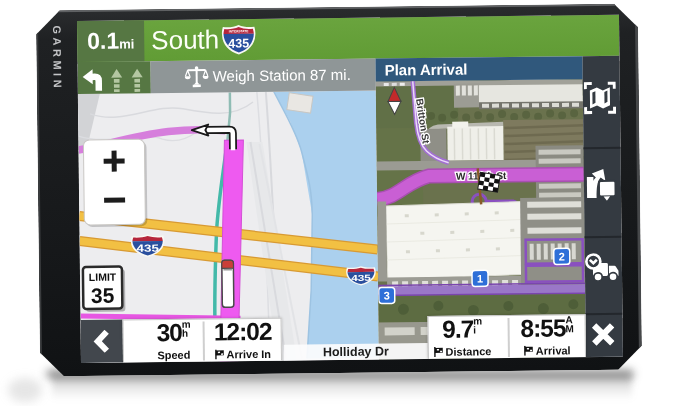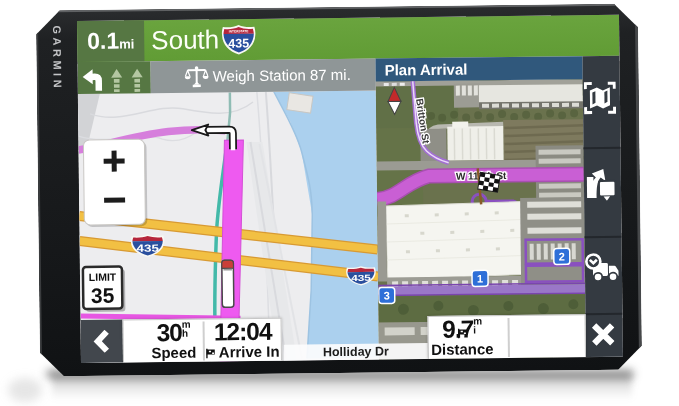--- a/index.html
+++ b/index.html
@@ -50,21 +50,21 @@
   
   #backbtn { position:absolute; left:0; top:299px; width:43px; height:43px; background:#42474d; }
   .wcell { position:absolute; top:299px; height:43px; background:#fff;
     border:1px solid #c6c6c6; border-bottom:none; box-shadow:0 0 3px rgba(0,0,0,0.25); }
   #cells1 { left:42px; width:159px; }
   #cells2 { left:347px; width:158px; }
   .vsep { position:absolute; top:2px; width:1.5px; height:39px; background:#cfcfcf; }
   .num { position:absolute; top:-1px; width:100%; text-align:center; font-weight:bold;
     font-size:24.5px; color:#111; letter-spacing:-1px; }
   .lab { position:absolute; bottom:2px; width:100%; text-align:center; font-weight:bold;
-    font-size:15px; color:#111; }
+    font-size:11px; color:#111; }
   .cell { position:absolute; top:0; height:43px; }
   .supstack { display:inline-block; vertical-align:top; margin-top:1px; text-align:left;
     font-size:10px; letter-spacing:0; line-height:9px; font-weight:bold; }
   #holliday { position:absolute; left:203px; top:326px; width:144px; height:16px;
     background:rgba(252,252,253,0.92); color:#1d1d1d; font-weight:bold; font-size:12.5px;
     text-align:center; line-height:16px; white-space:nowrap; }
 </style>
 </head>
 <body>
 <div id="stage">
@@ -405,36 +405,45 @@
         </svg>
       </div>
       <div id="holliday">Holliday Dr</div>
       <div id="cells1" class="wcell">
         <div class="vsep" style="left:79px"></div>
         <div class="cell" style="left:0;width:100px">
           <div class="num">30<span class="supstack">m<br>h</span></div>
           <div class="lab">Speed</div>
         </div>
         <div class="cell" style="left:80px;width:78px">
-          <div class="num">12:04</div>
+          <div class="num">12:02</div>
           <div class="lab"><svg width="9" height="10" viewBox="0 0 9 10" style="vertical-align:-1px">
                 <path d="M1,0 L1,10" stroke="#111" stroke-width="1.4"></path>
                 <path d="M1,1 L9,1 L9,6 L1,6 Z" fill="#111"></path>
                 <rect x="3" y="2.2" width="2.2" height="1.5" fill="#fff"></rect>
                 <rect x="6.2" y="4" width="2" height="1.5" fill="#fff"></rect>
               </svg> Arrive In</div>
         </div>
       </div>
       <div id="cells2" class="wcell">
         <div class="vsep" style="left:79px"></div>
         <div class="cell" style="left:0;width:67px">
           <div class="num">9.7<span class="supstack">m<br>i</span></div>
           <div class="lab"><svg width="9" height="10" viewBox="0 0 9 10" style="vertical-align:-1px">
                 <path d="M1,0 L1,10" stroke="#111" stroke-width="1.4"></path>
                 <path d="M1,1 L9,1 L9,6 L1,6 Z" fill="#111"></path>
                 <rect x="3" y="2.2" width="2.2" height="1.5" fill="#fff"></rect>
                 <rect x="6.2" y="4" width="2" height="1.5" fill="#fff"></rect>
               </svg> Distance</div>
         </div>
+        <div class="cell" style="left:80px;width:77px">
+          <div class="num">8:55<span class="supstack">A<br>M</span></div>
+          <div class="lab"><svg width="9" height="10" viewBox="0 0 9 10" style="vertical-align:-1px">
+                <path d="M1,0 L1,10" stroke="#111" stroke-width="1.4"></path>
+                <path d="M1,1 L9,1 L9,6 L1,6 Z" fill="#111"></path>
+                <rect x="3" y="2.2" width="2.2" height="1.5" fill="#fff"></rect>
+                <rect x="6.2" y="4" width="2" height="1.5" fill="#fff"></rect>
+              </svg> Arrival</div>
+        </div>
       </div>
     </div>
   </div>
 </div>
 
 </body></html>

